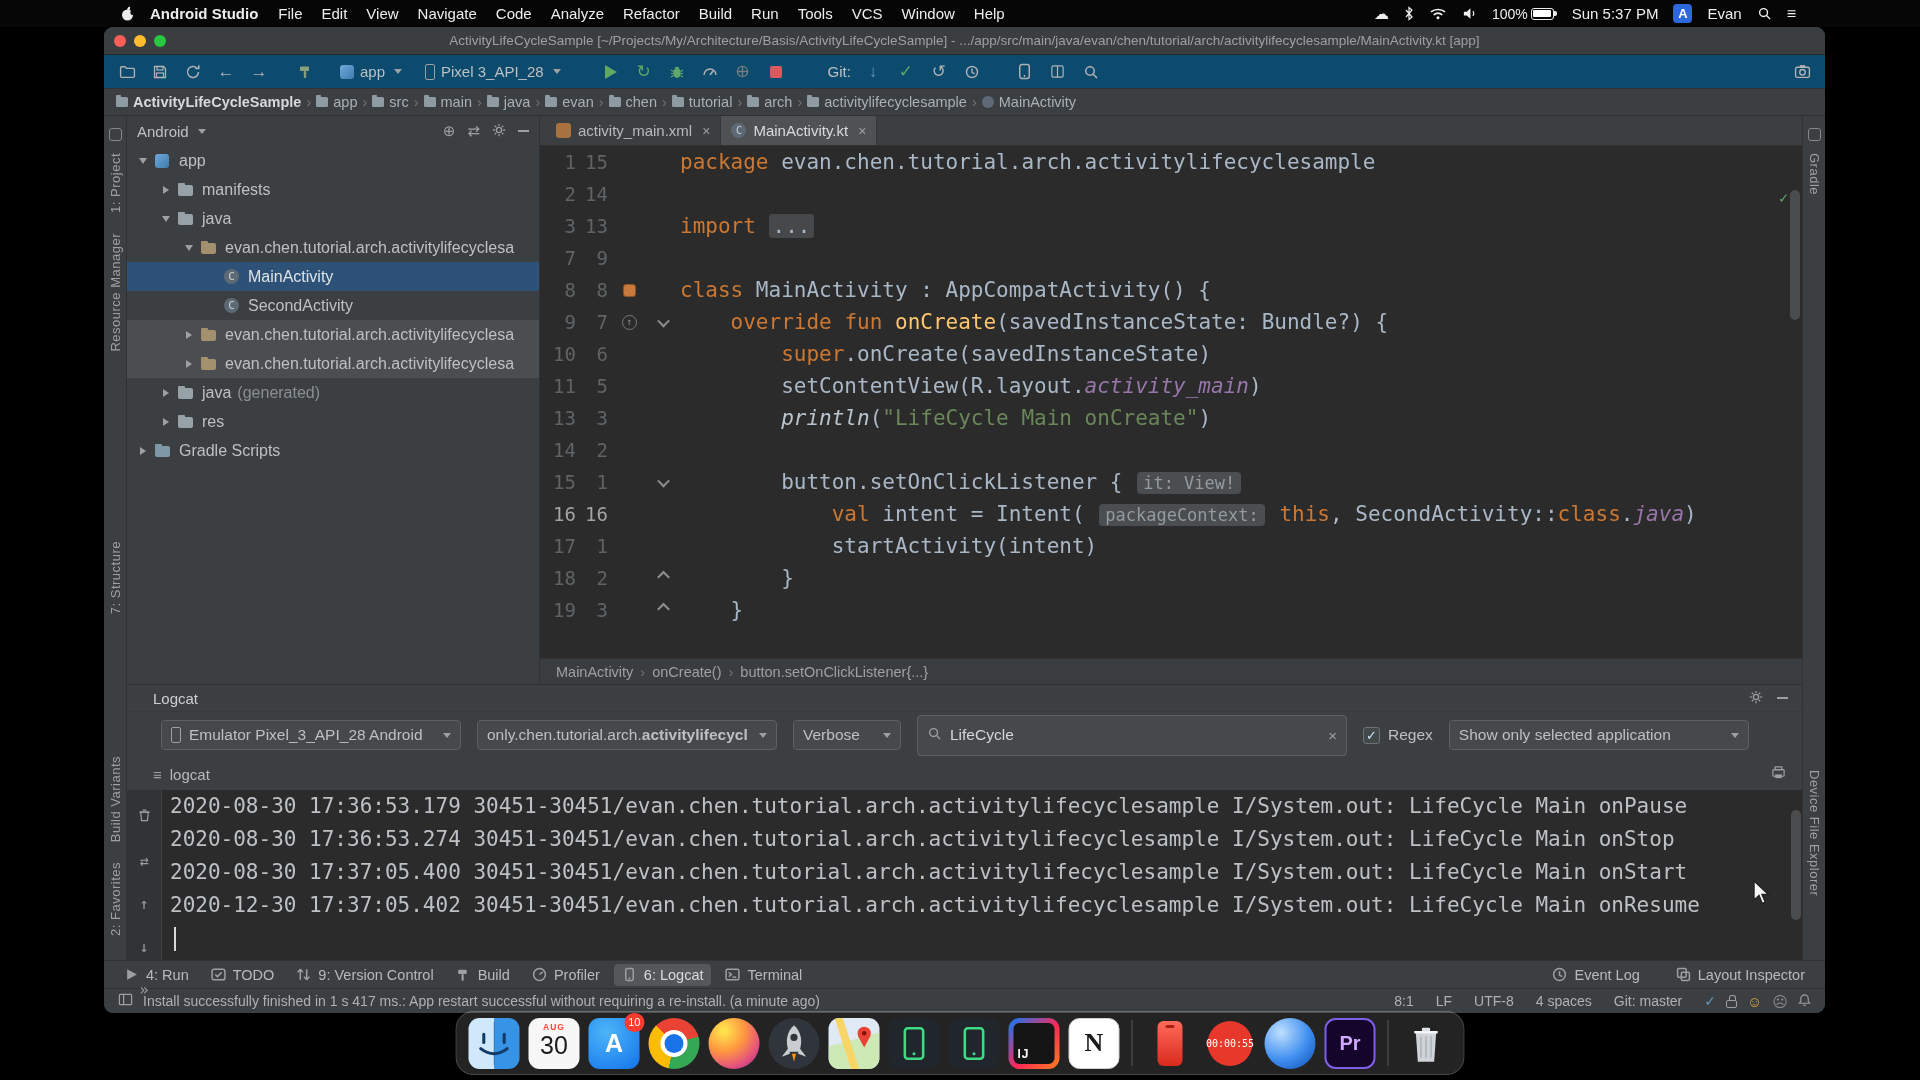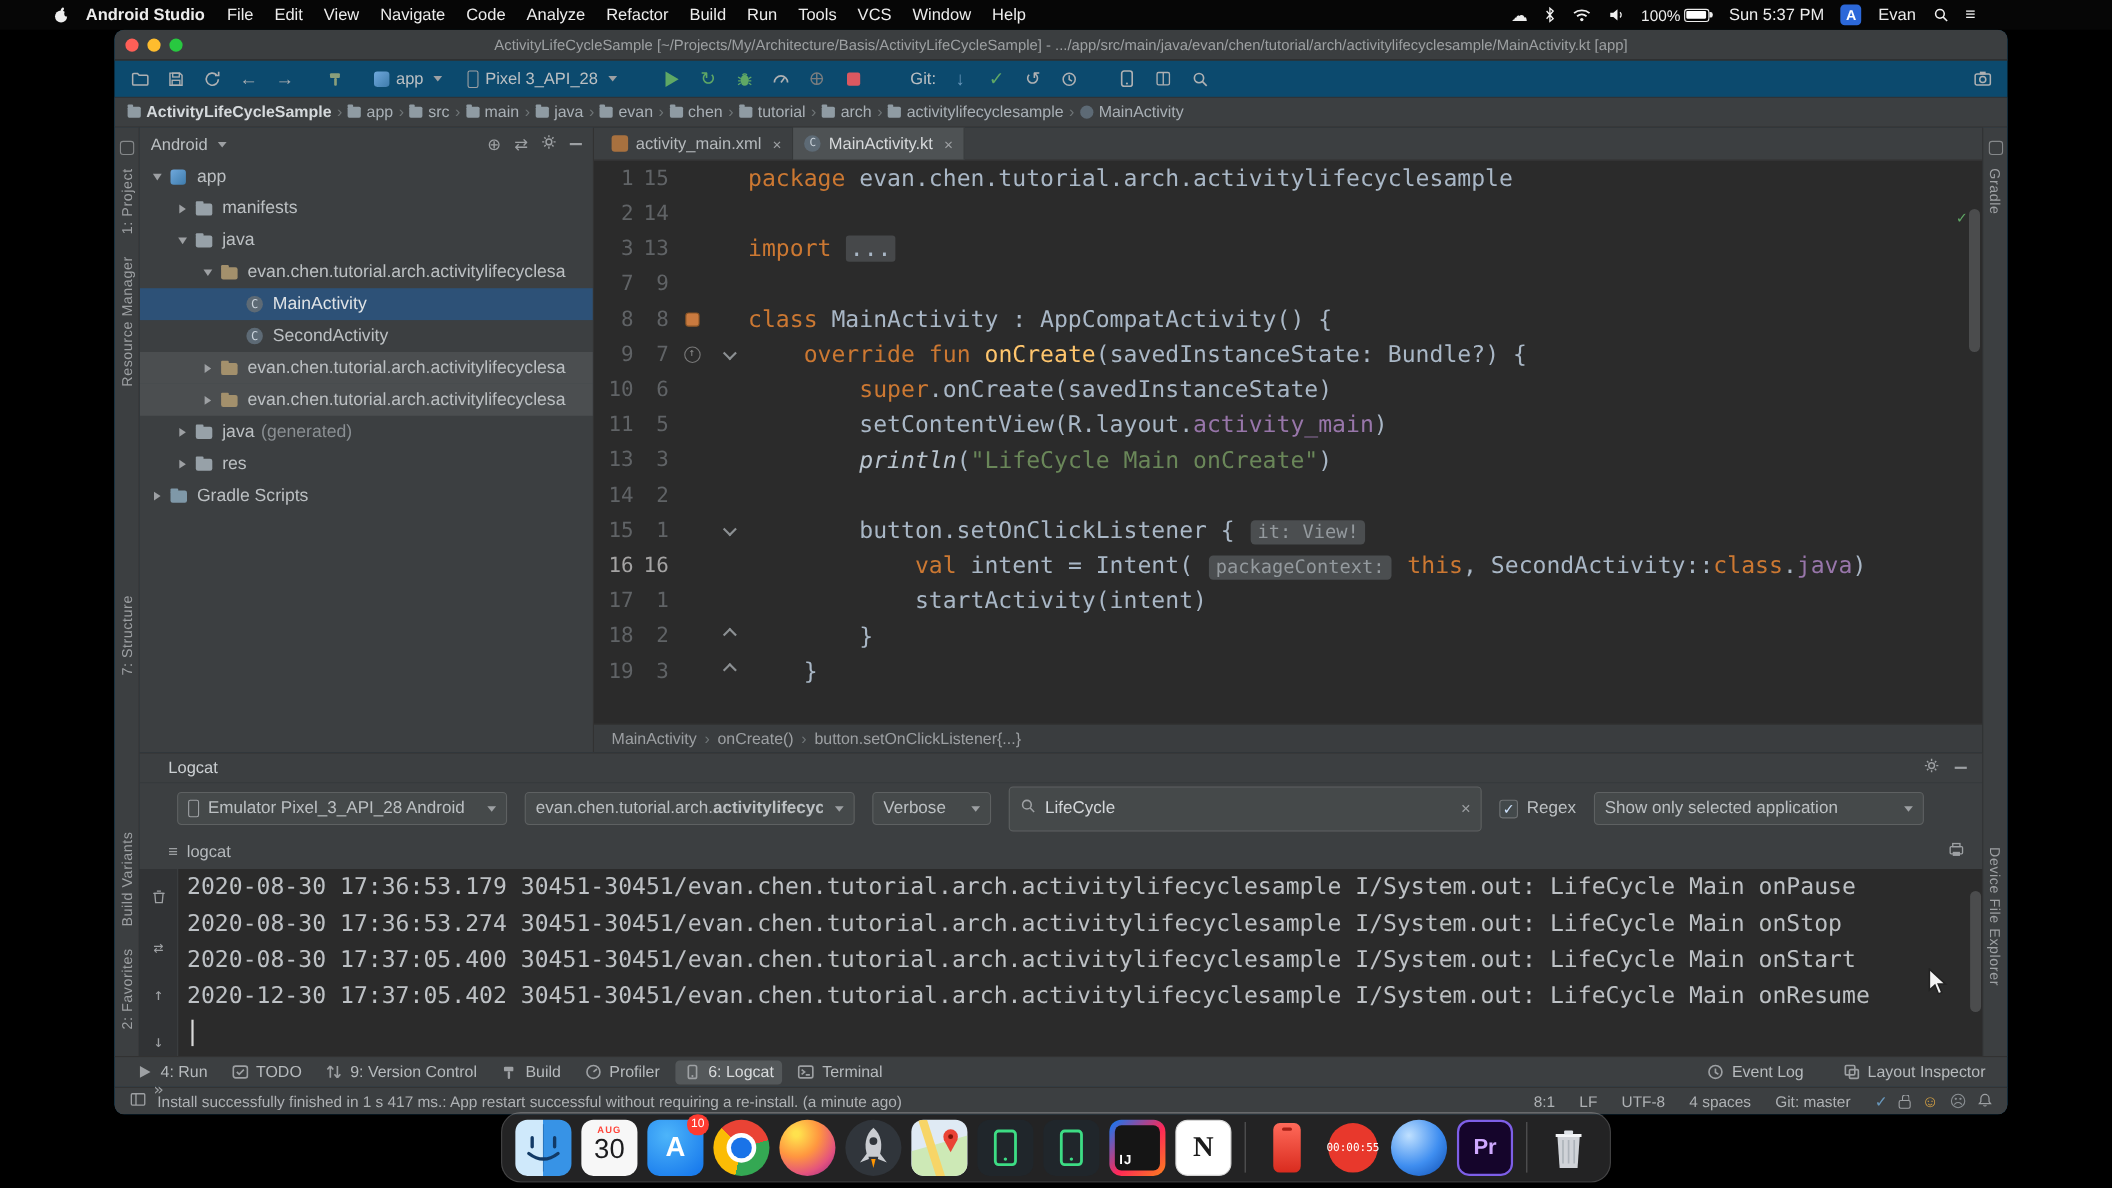--- a/index.html
+++ b/index.html
@@ -1,20 +1,20 @@
 <!DOCTYPE html>
 <html><head>
 <meta charset="utf-8">
 <style>
 *{box-sizing:border-box;margin:0;padding:0}
 html,body{width:1920px;height:1080px;overflow:hidden}
 body{background:#000;font-family:"Liberation Sans",sans-serif;position:relative;color:#bbb}
 
 
-.menubar{position:absolute;top:0;left:0;right:0;height:27px;background:#060606;display:flex;align-items:center;color:#ededed;font-size:15px;padding-left:48px;padding-right:124px;z-index:5}
+.menubar{position:absolute;top:0;left:0;right:0;height:27px;background:#060606;display:flex;align-items:center;color:#ededed;font-size:15px;padding-left:120px;padding-right:124px;z-index:5}
 .apple{display:flex;align-items:center;margin-right:14px}
 .mb-app{font-weight:bold;margin-right:20px;white-space:nowrap}
 #menu-items{display:flex;gap:19px;white-space:nowrap}
 .mb-right{margin-left:auto;display:flex;align-items:center;gap:15px}
 .mbi{display:flex;align-items:center}
 .batt{display:flex;align-items:center;gap:3px;font-size:14px}
 .batt-body{width:23px;height:12px;border:1.5px solid #ededed;border-radius:3px;padding:1.5px}
 .batt-fill{display:block;width:100%;height:100%;background:#fff;border-radius:1px}
 .batt-nub{width:3px;height:5px;background:#ededed;border-radius:0 2px 2px 0;margin-left:-3px}
 .input-badge{width:19px;height:19px;background:#2c68d9;color:#fff;border-radius:4px;font-size:13px;font-weight:bold;display:flex;align-items:center;justify-content:center}
@@ -99,21 +99,21 @@
 .cl{display:flex;height:32px}
 .ln{width:36px;text-align:right;color:#606366;font-size:19px;flex:none}
 .ln.rel{width:32px}
 .ln.cur{color:#a4a3a3}
 .gic{width:42px;flex:none;display:flex;align-items:center;justify-content:center}
 .fic{width:26px;flex:none;display:flex;align-items:center;justify-content:center}
 .ctext{padding-left:4px;color:#a9b7c6;white-space:pre}
 .tk-kw{color:#cc7832}
 .tk-pl{color:#a9b7c6}
 .tk-fn{color:#ffc66d}
-.tk-fld{color:#9876aa;}
+.tk-fld{color:#9876aa;font-style:italic}
 .tk-itl{color:#b9c4ce;font-style:italic}
 .tk-str{color:#6a8759}
 .tk-hint{background:#4b4e50;color:#949a9e;border-radius:4px;padding:1px 6px;font-size:17px;margin:0 2px}
 .tk-fold{background:#46484a;color:#a9b7c6;border-radius:3px;padding:0 4px}
 .g-run{width:13px;height:13px;border-radius:3px;background:#c97a3f;border:1px solid #8a5527}
 .g-ovr{width:15px;height:15px;border:1.5px solid #787878;border-radius:50%;color:#8a8a8a;font-size:10px;line-height:12px;text-align:center}
 .chev{width:9px;height:9px;border-right:2px solid #8c9093;border-bottom:2px solid #8c9093}
 .chev.down{transform:rotate(45deg) translate(-1px,-1px)}
 .chev.up{transform:rotate(-135deg) translate(1px,1px)}
 .inspect-ok{position:absolute;top:36px;right:14px;color:#5fa865;font-size:15px}
@@ -713,21 +713,21 @@
             <span class="hbar"></span>
           </span>
         </div>
         <div class="lc-toolbar">
           <div class="dd dd-device">
             <span class="ic-devphone"></span>
             <span class="dd-text">Emulator Pixel_3_API_28 Android</span>
             <span class="dda"></span>
           </div>
           <div class="dd dd-process">
-            <span class="dd-text"><span>evan.chen.tutorial.arch.</span><b>activitylifecyclesample</b></span>
+            <span class="dd-text"><span>only.chen.tutorial.arch.</span><b>activitylifecyclesample</b></span>
             <span class="dda"></span>
           </div>
           <div class="dd dd-level">
             <span class="dd-text">Verbose</span>
             <span class="dda"></span>
           </div>
           <div class="search">
             <span><svg width="15" height="15" viewBox="0 0 16 16">
                   <circle cx="7" cy="7" r="4.2" fill="none" stroke="#9da0a3" stroke-width="1.5"></circle>
                   <line x1="10.2" y1="10.2" x2="14" y2="14" stroke="#9da0a3" stroke-width="1.5"></line>

